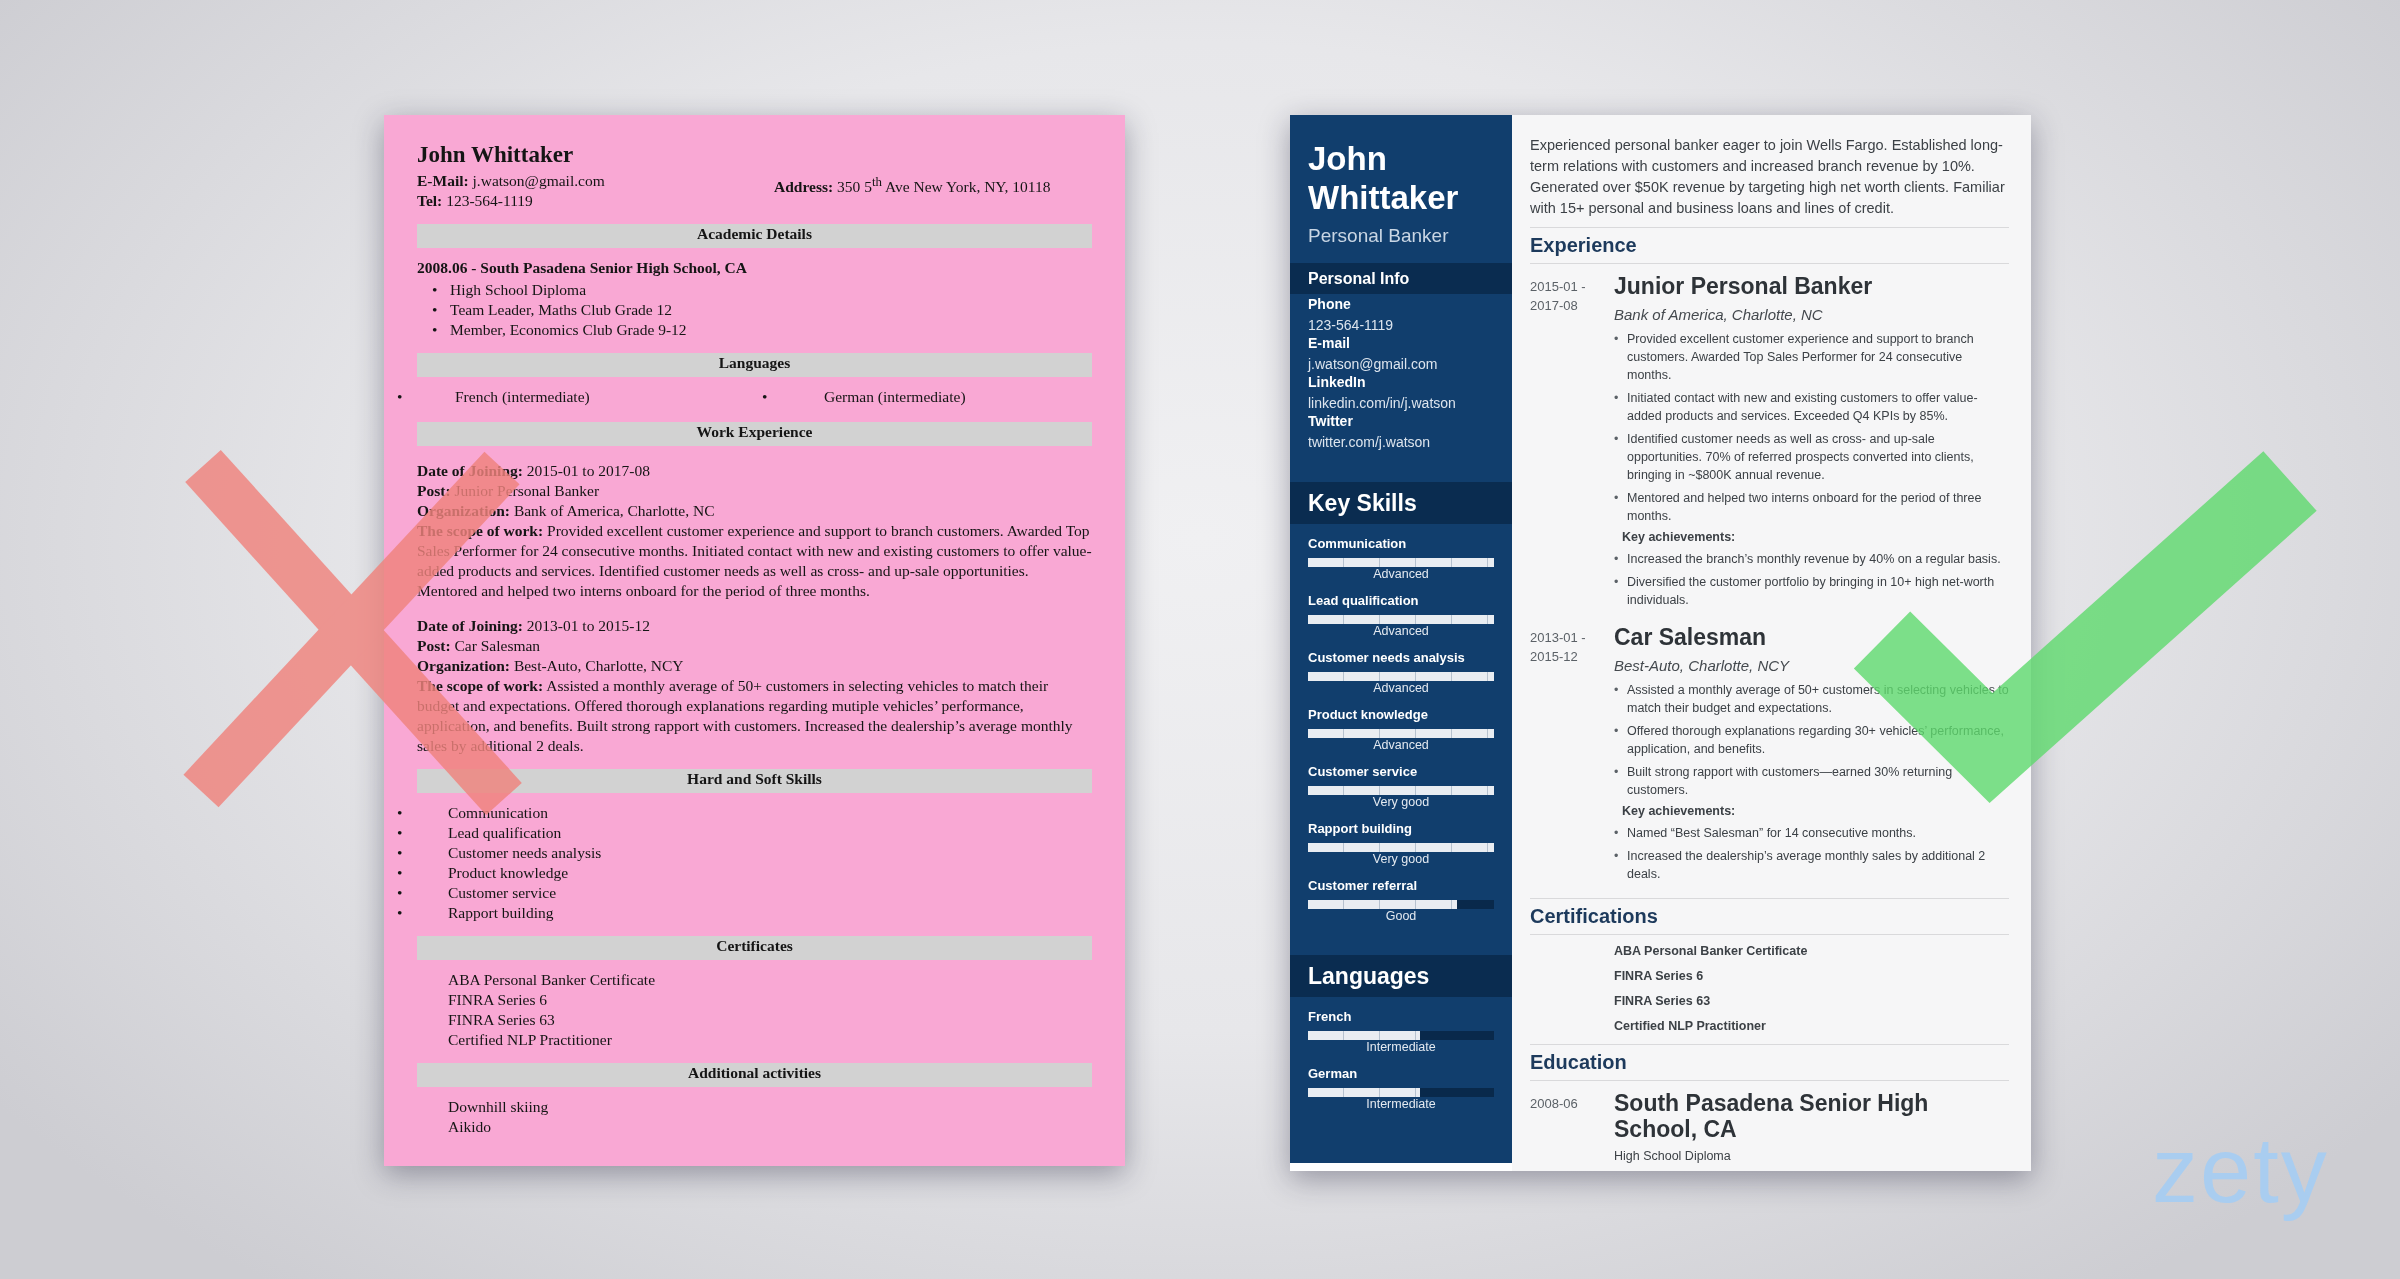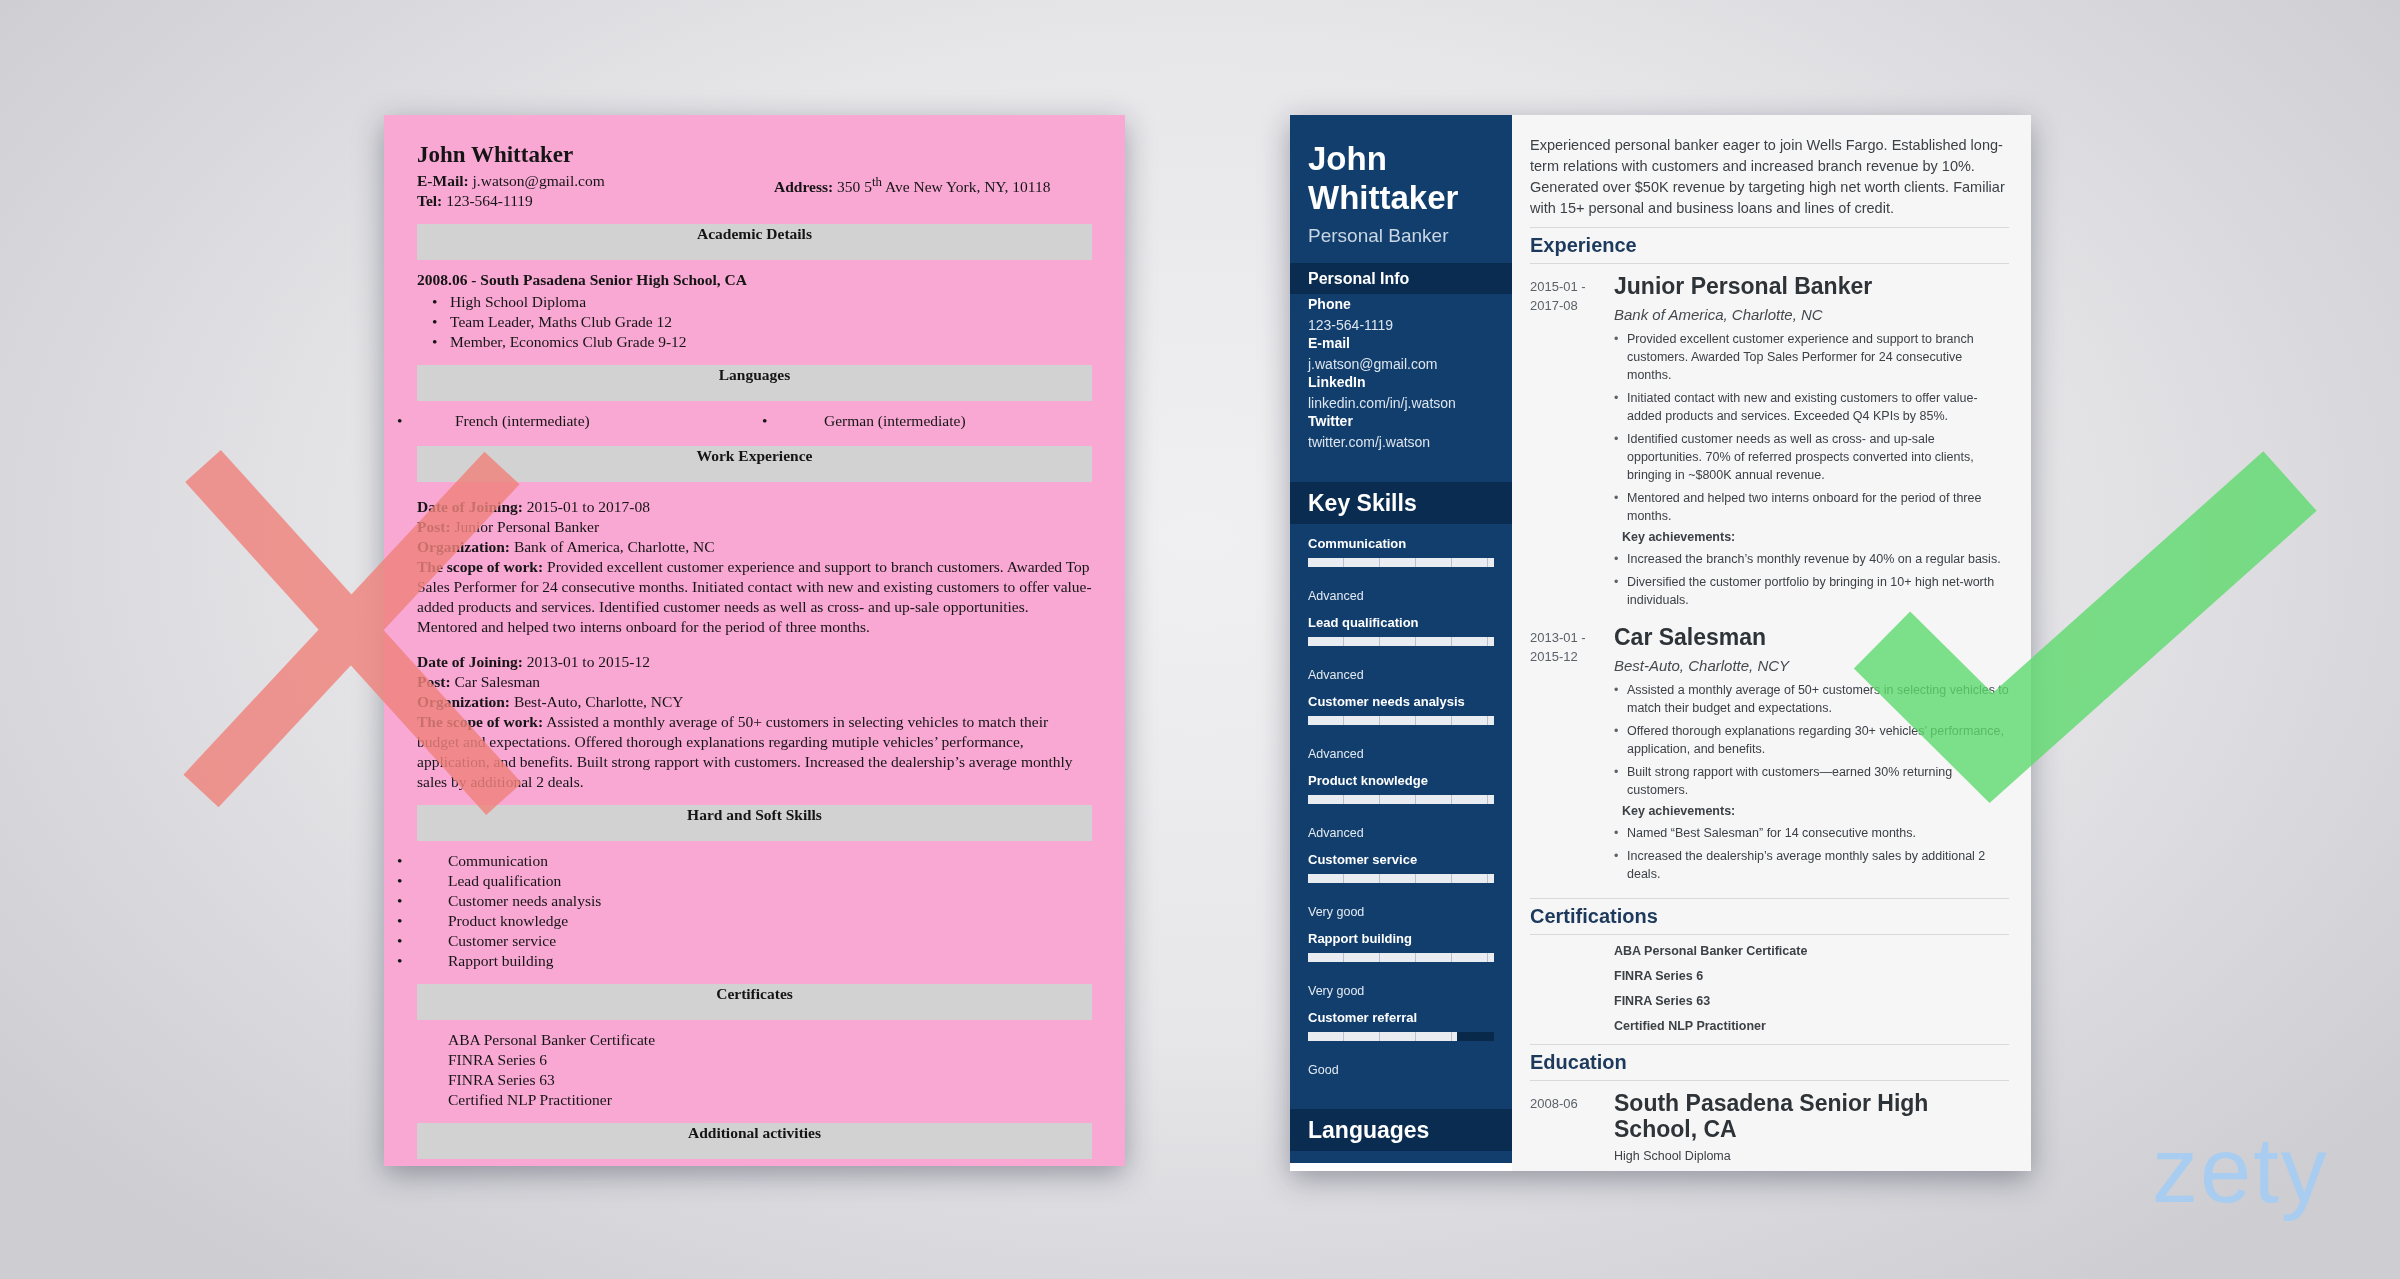--- a/index.html
+++ b/index.html
@@ -12,21 +12,21 @@
 
   
   .bad-page{
     left:384px;top:115px;width:741px;height:1051px;background:#f9a8d4;
     padding:26px 33px;box-sizing:border-box;overflow:hidden;
     font-family:"Liberation Serif",serif;color:#151515;font-size:15.5px;line-height:20px;
   }
   .bp-name{font-size:23px;font-weight:bold;line-height:27px;margin-bottom:3px;}
   .bp-contact p{margin:0;}
   .bp-address{position:absolute;left:390px;top:57px;}
-  .bp-bar{background:#d2d2d2;height:36px;line-height:20px;text-align:center;font-weight:bold;margin:13px 0 10px;}
+  .bp-bar{background:#d2d2d2;height:24px;line-height:20px;text-align:center;font-weight:bold;margin:13px 0 10px;}
   .bp-school{margin:0 0 2px;font-weight:bold;}
   .bp-ul{margin:0 0 0 11px;padding:0;list-style:none;}
   .bp-ul li{position:relative;padding-left:22px;}
   .bp-ul li::before{content:"\2022";position:absolute;left:4px;}
   .bp-langrow{position:relative;height:22px;}
   .bp-langrow span{position:absolute;top:0;}
   .bp-job{margin:15px 0 12px;}
   .bp-job p{margin:0;}
   .lblb{font-weight:bold;}
   .wideul{margin:0 0 0 -20px;padding:0;list-style:none;}
@@ -43,21 +43,21 @@
   .gp-band.sm{height:31px;line-height:31px;font-size:16px;}
   .gp-band.lg{height:42px;line-height:42px;font-size:23px;margin-top:32px;}
   .gp-ci{padding:2px 18px 0;}
   .gp-ci .lab{font-weight:bold;font-size:14px;margin-bottom:5px;}
   .gp-ci .val{font-size:14px;color:#dde5ee;}
   .gp-skill{padding:12px 18px 0;}
   .gp-skill .sname{font-size:13px;font-weight:bold;}
   .track{margin-top:7px;height:9px;background:rgba(4,24,47,.55);}
   .fill{height:100%;background:#e9edf2;
         background-image:repeating-linear-gradient(to right, rgba(140,158,178,0) 0 35px, rgba(140,158,178,.55) 35px 36px);}
-  .slevel{font-size:12.5px;text-align:left;margin-top:22px;color:#e4eaf1;}
+  .slevel{font-size:12.5px;text-align:center;margin-top:0;color:#e4eaf1;}
 
   .gp-main{position:absolute;left:222px;top:0;right:0;bottom:0;background:#f6f6f7;
            padding:20px 22px 0 18px;box-sizing:border-box;color:#3c4146;overflow:hidden;}
   .gp-summary{margin:0 0 8px;font-size:14.5px;line-height:21px;}
   .gp-h{font-size:20px;color:#1d3a5c;font-weight:bold;margin:0 0 9px;padding:6px 0;
         border-top:1px solid #d9d9db;border-bottom:1px solid #d9d9db;}
   .gp-entry{display:flex;margin-bottom:10px;}
   .gp-dates{width:84px;flex:none;font-size:13px;color:#5b6167;line-height:19px;padding-top:4px;}
   .gp-ebody{flex:1;}
   .gp-jt{font-size:23px;font-weight:bold;color:#2e3338;margin:0 0 7px;line-height:26px;}

